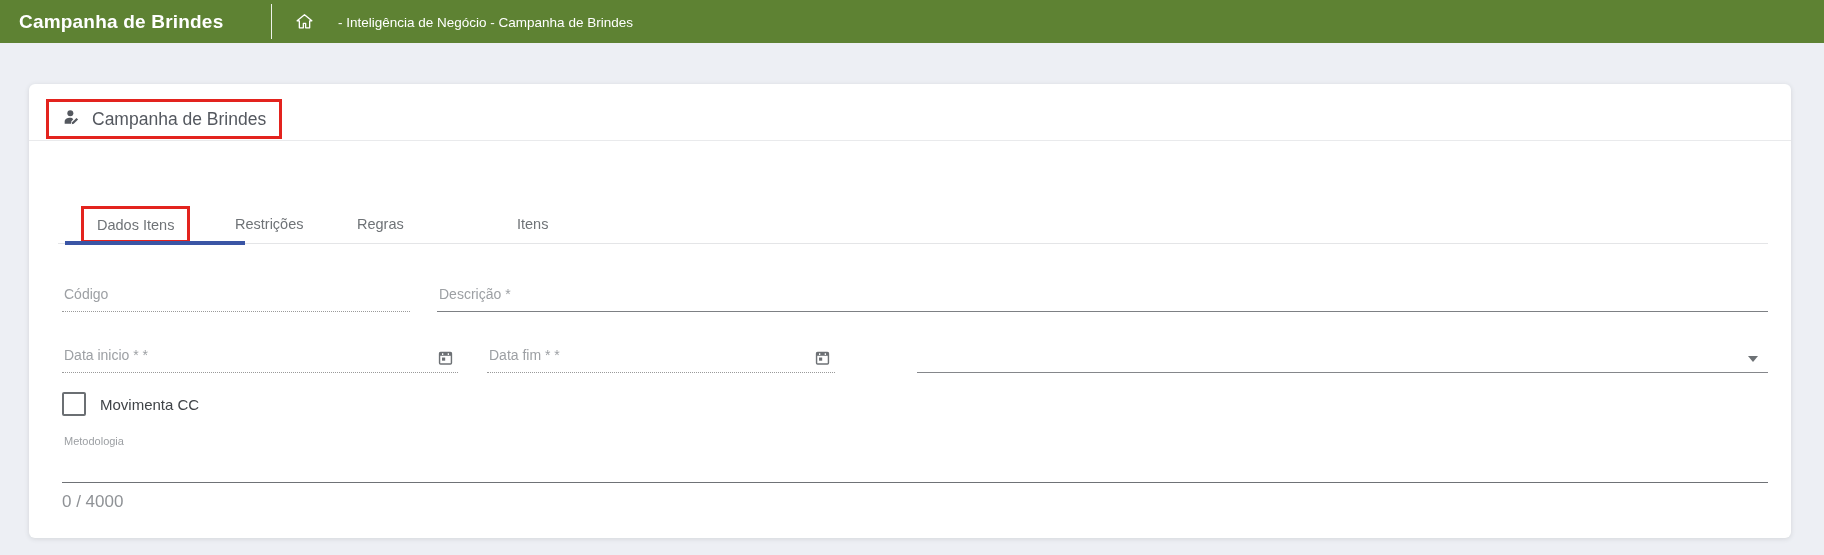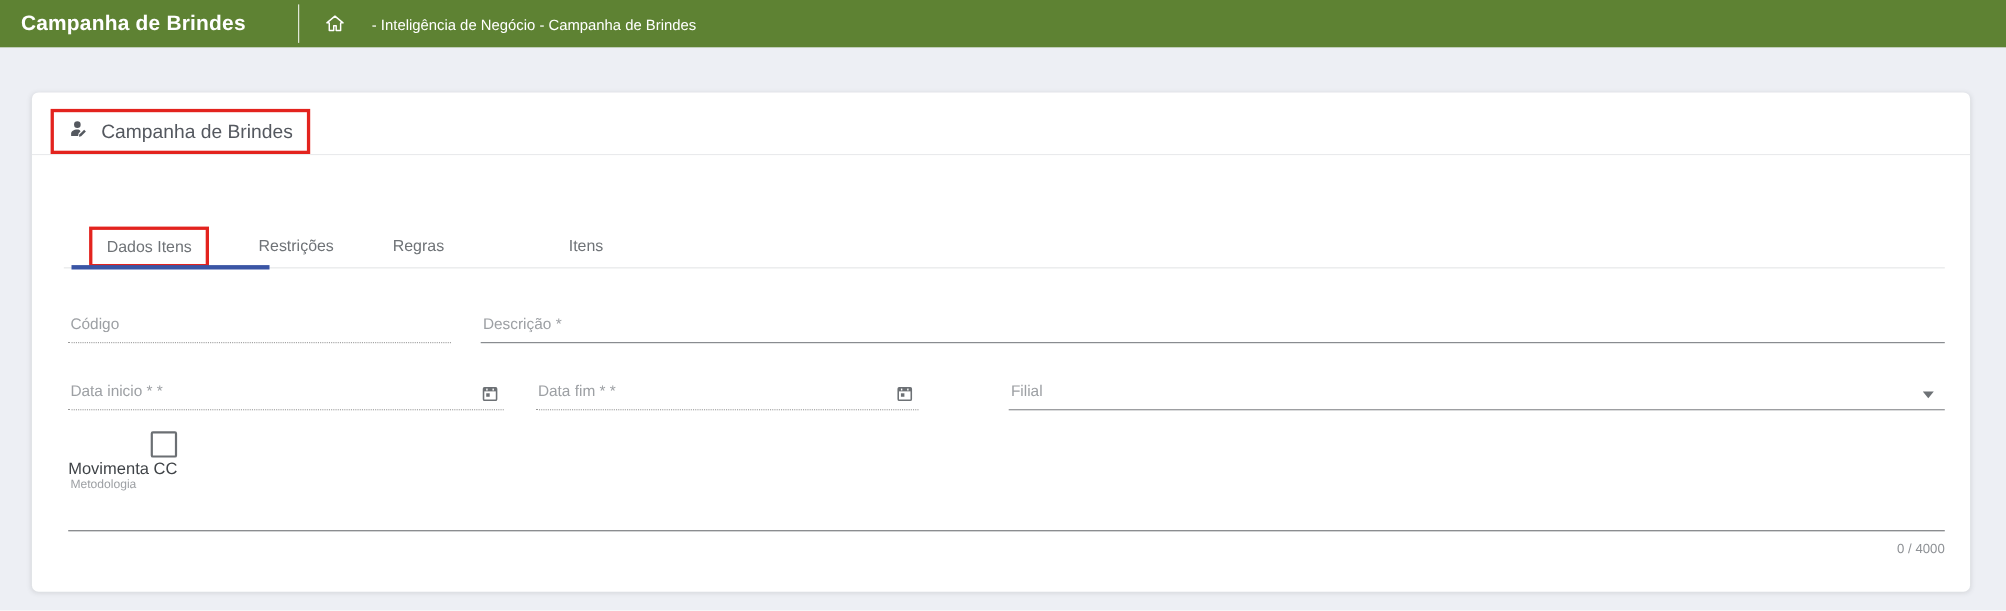--- a/index.html
+++ b/index.html
@@ -41,30 +41,30 @@
   .f-solid{border-bottom:1px solid #7d8084;}
   #f-codigo{left:33px;top:193px;width:348px;}
   #f-desc{left:408px;top:193px;width:1331px;}
   #f-dini{left:33px;top:254px;width:396px;}
   #f-dfim{left:458px;top:254px;width:348px;}
   #f-filial{left:888px;top:254px;width:851px;border-bottom:1px solid #85878b;}
   .cal-icon{position:absolute;right:3px;bottom:4px;width:19px;height:20px;cursor:pointer;}
   .caret{position:absolute;right:10px;bottom:10px;width:0;height:0;cursor:pointer;
     border-left:5.5px solid transparent;border-right:5.5px solid transparent;border-top:6.5px solid #6d7175;}
   
-  .cb-row{position:absolute;left:33px;top:308px;display:flex;align-items:flex-end;gap:2px;cursor:pointer;flex-direction:column;}
+  .cb-row{position:absolute;left:33px;top:308px;display:flex;align-items:center;gap:14px;cursor:pointer;}
   .cb-box{width:20px;height:20px;border:2px solid #6b6f73;border-radius:2px;background:#fff;}
   .cb-label{font-size:15px;color:#3f4347;}
   
   #f-met{position:absolute;left:33px;top:349px;width:1706px;}
   #f-met textarea{width:100%;height:50px;border:none;border-bottom:1px solid #6f7276;outline:none;
     resize:none;font-family:inherit;font-size:11px;color:#3f4347;padding:2px;background:transparent;
     box-sizing:border-box;display:block;}
   #f-met textarea::placeholder{color:#9da0a4;opacity:1;}
-  .counter{position:absolute;left:33px;top:408px;width:1706px;text-align:right;font-size:12px;color:#8f9296;}
+  .counter{position:absolute;left:33px;top:408px;width:1706px;text-align:left;font-size:17px;color:#8f9296;}
 </style>
 </head>
 <body>
 
 <div class="topbar">
   <div class="tb-title">Campanha de Brindes</div>
   <div class="tb-sep"></div>
   <span class="tb-home">
     <svg viewBox="0 0 24 24" width="21" height="21">
       <path d="M12 4.2 3.6 11.2 h2.5 V19.2 h4.6 v-5 h2.6 v5 h4.6 V11.2 h2.5 Z" fill="none" stroke="#ffffff" stroke-width="1.5" stroke-linejoin="round"></path>
@@ -128,21 +128,20 @@
       <svg viewBox="0 0 24 24" width="19" height="20">
         <rect x="4.5" y="5" width="15" height="14.5" rx="1.3" fill="none" stroke="#6d7175" stroke-width="1.8"></rect>
         <rect x="4.5" y="5" width="15" height="4.2" fill="#6d7175"></rect>
         <rect x="7.6" y="6" width="1.6" height="2.2" fill="#ffffff"></rect>
         <rect x="14.8" y="6" width="1.6" height="2.2" fill="#ffffff"></rect>
         <rect x="7.6" y="11.4" width="4" height="4" fill="#6d7175"></rect>
       </svg>
     </span>
   </div>
   <div class="field" id="f-filial">
-    <input readonly="" placeholder="Filial" style="">
     <span class="caret"></span>
   </div>
 
   <div class="cb-row">
     <div class="cb-box"></div>
     <span class="cb-label">Movimenta CC</span>
   </div>
 
   <div id="f-met">
     <textarea placeholder="Metodologia" style=""></textarea>

